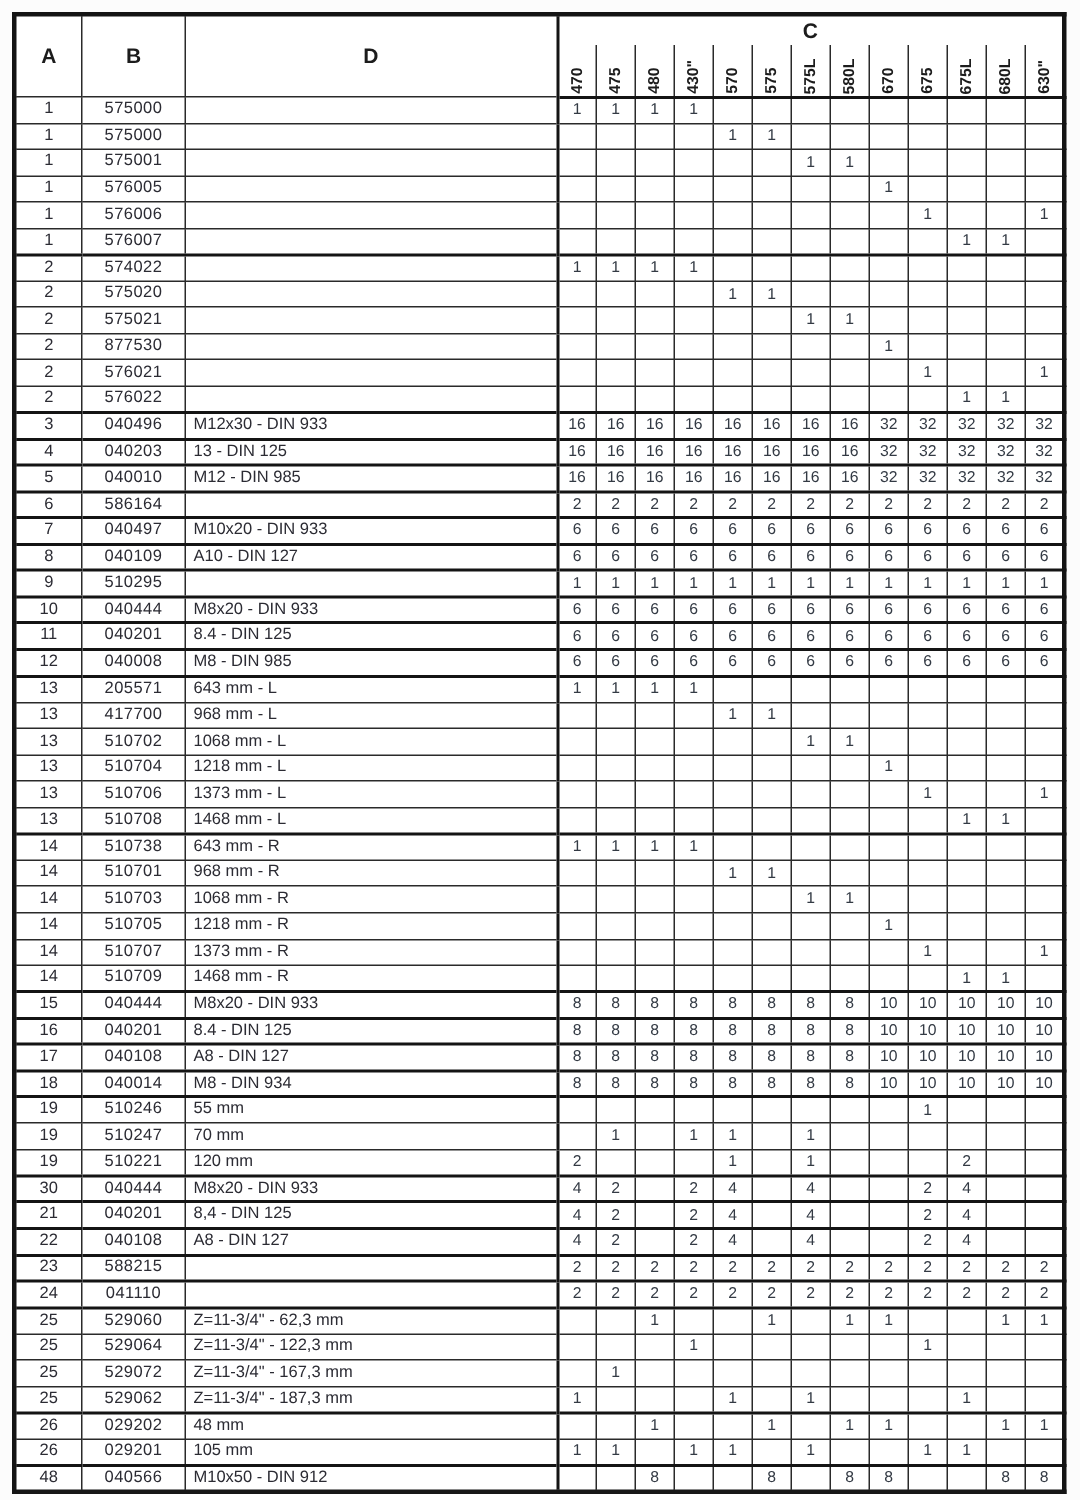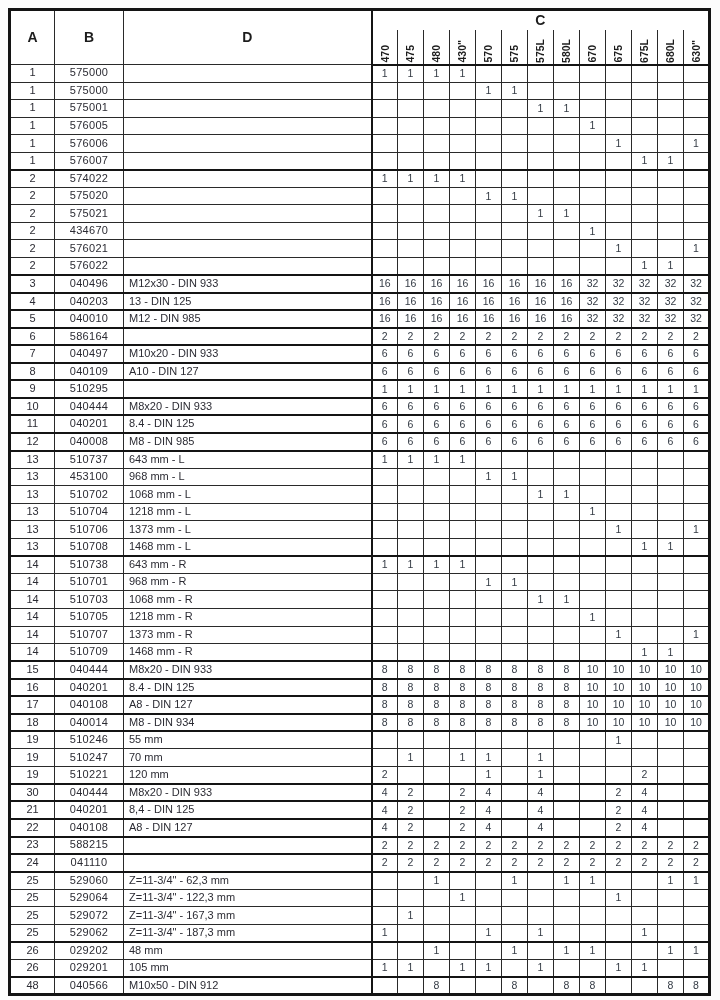--- a/index.html
+++ b/index.html
@@ -302,21 +302,21 @@
           <td class="cq">1</td>
           <td class="cq">1</td>
           <td class="cq"></td>
           <td class="cq"></td>
           <td class="cq"></td>
           <td class="cq"></td>
           <td class="cq"></td>
         </tr>
         <tr>
           <td class="ca">2</td>
-          <td class="cb">434670</td>
+          <td class="cb">877530</td>
           <td class="cd"></td>
           <td class="cq"></td>
           <td class="cq"></td>
           <td class="cq"></td>
           <td class="cq"></td>
           <td class="cq"></td>
           <td class="cq"></td>
           <td class="cq"></td>
           <td class="cq"></td>
           <td class="cq">1</td>
@@ -536,39 +536,39 @@
           <td class="cq">6</td>
           <td class="cq">6</td>
           <td class="cq">6</td>
           <td class="cq">6</td>
           <td class="cq">6</td>
           <td class="cq">6</td>
           <td class="cq">6</td>
         </tr>
         <tr class="grp">
           <td class="ca">13</td>
-          <td class="cb">510737</td>
+          <td class="cb">205571</td>
           <td class="cd">643 mm - L</td>
           <td class="cq">1</td>
           <td class="cq">1</td>
           <td class="cq">1</td>
           <td class="cq">1</td>
           <td class="cq"></td>
           <td class="cq"></td>
           <td class="cq"></td>
           <td class="cq"></td>
           <td class="cq"></td>
           <td class="cq"></td>
           <td class="cq"></td>
           <td class="cq"></td>
           <td class="cq"></td>
         </tr>
         <tr>
           <td class="ca">13</td>
-          <td class="cb">453100</td>
+          <td class="cb">417700</td>
           <td class="cd">968 mm - L</td>
           <td class="cq"></td>
           <td class="cq"></td>
           <td class="cq"></td>
           <td class="cq"></td>
           <td class="cq">1</td>
           <td class="cq">1</td>
           <td class="cq"></td>
           <td class="cq"></td>
           <td class="cq"></td>

